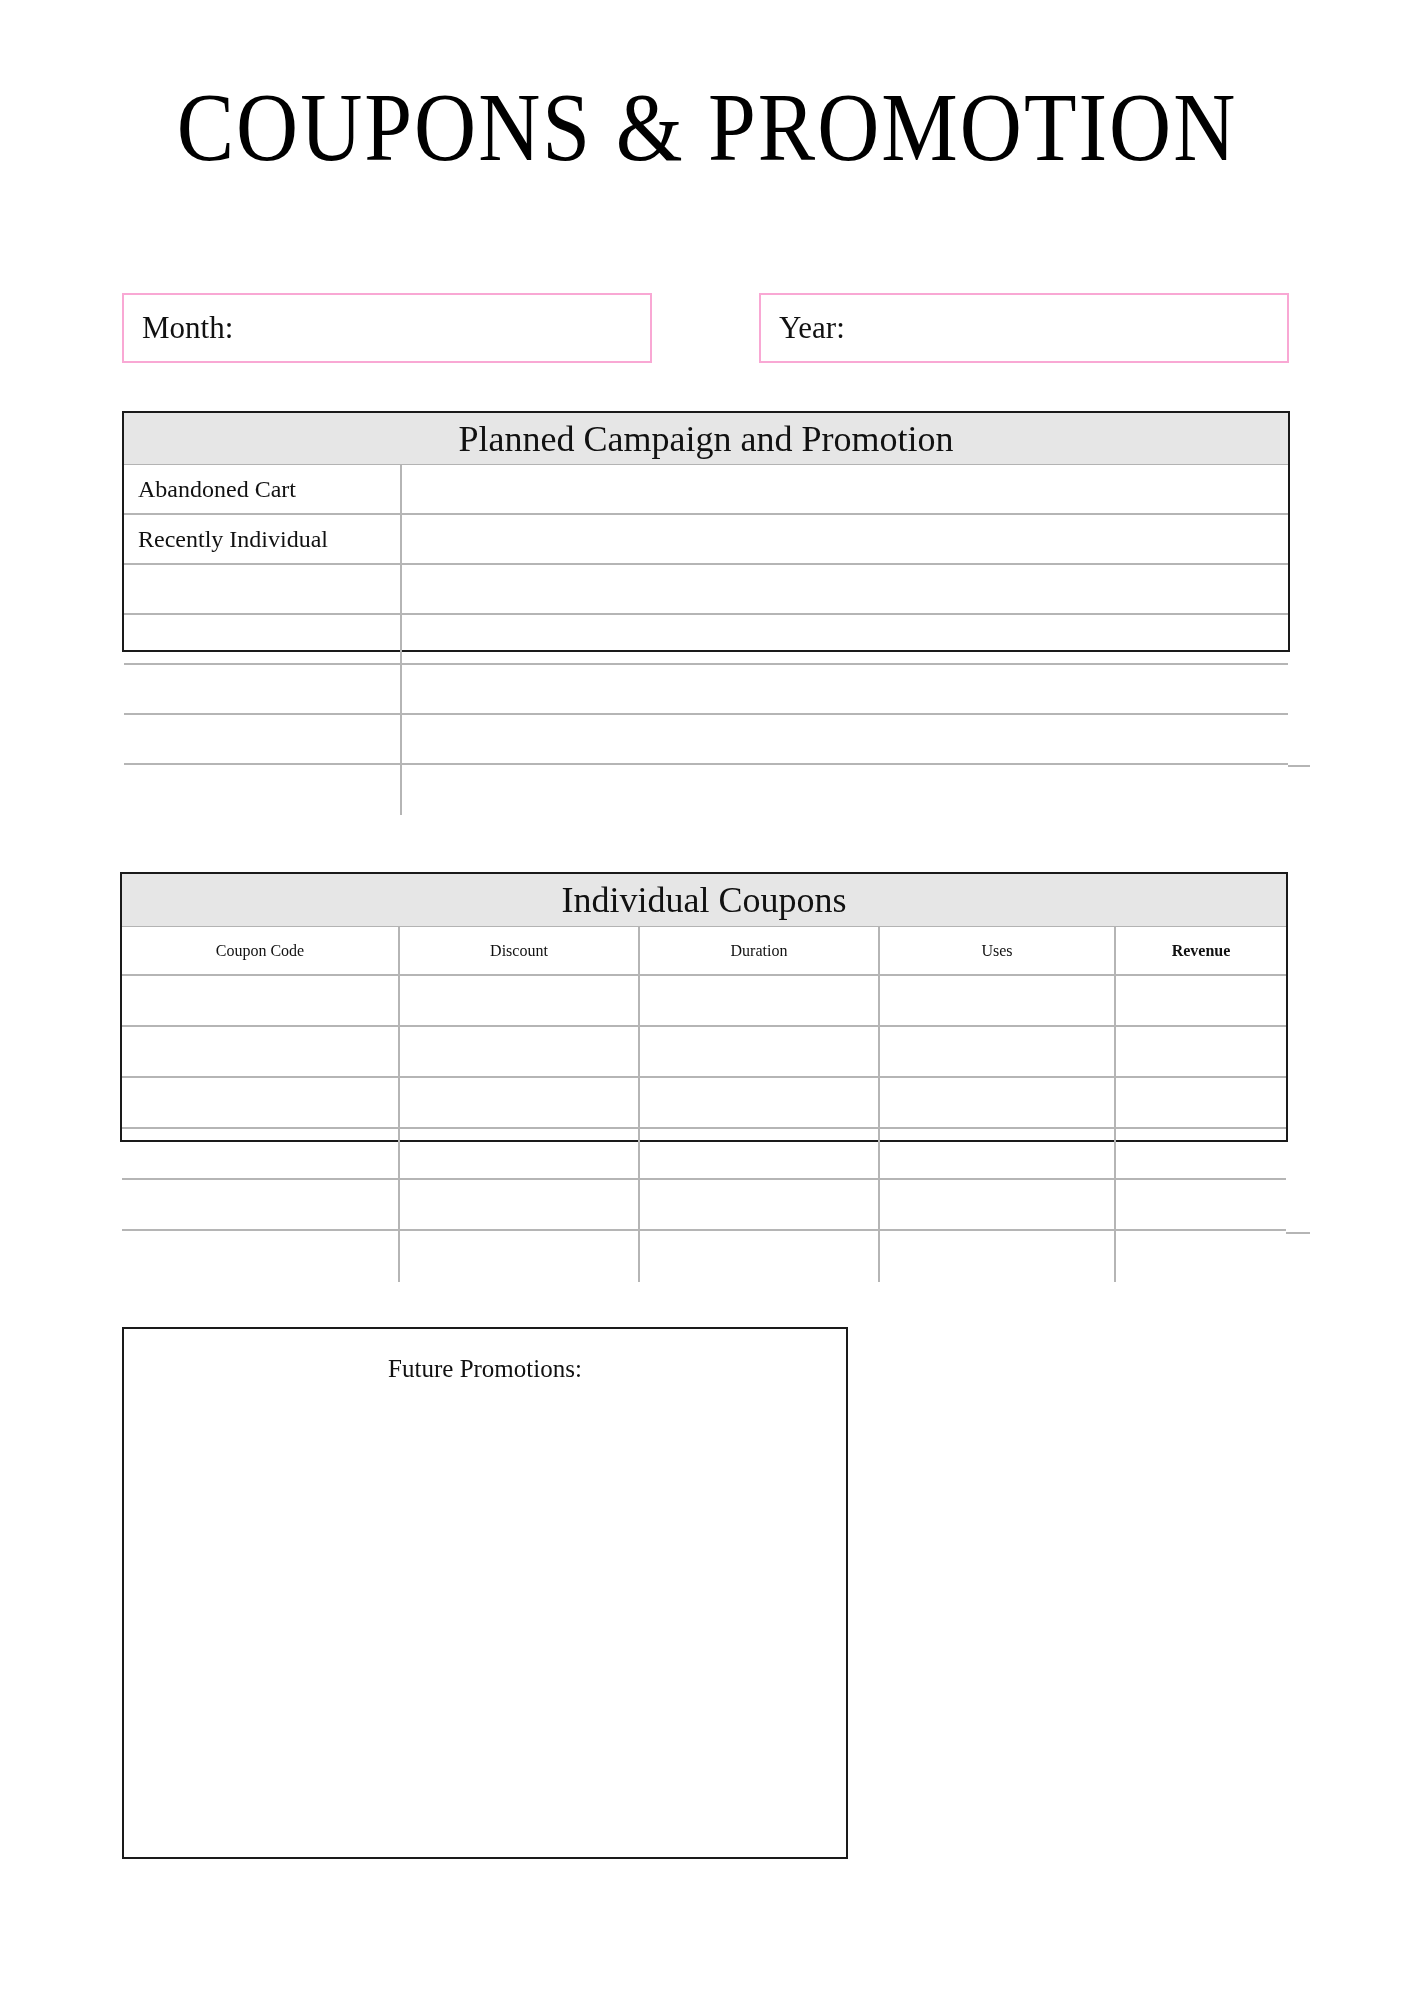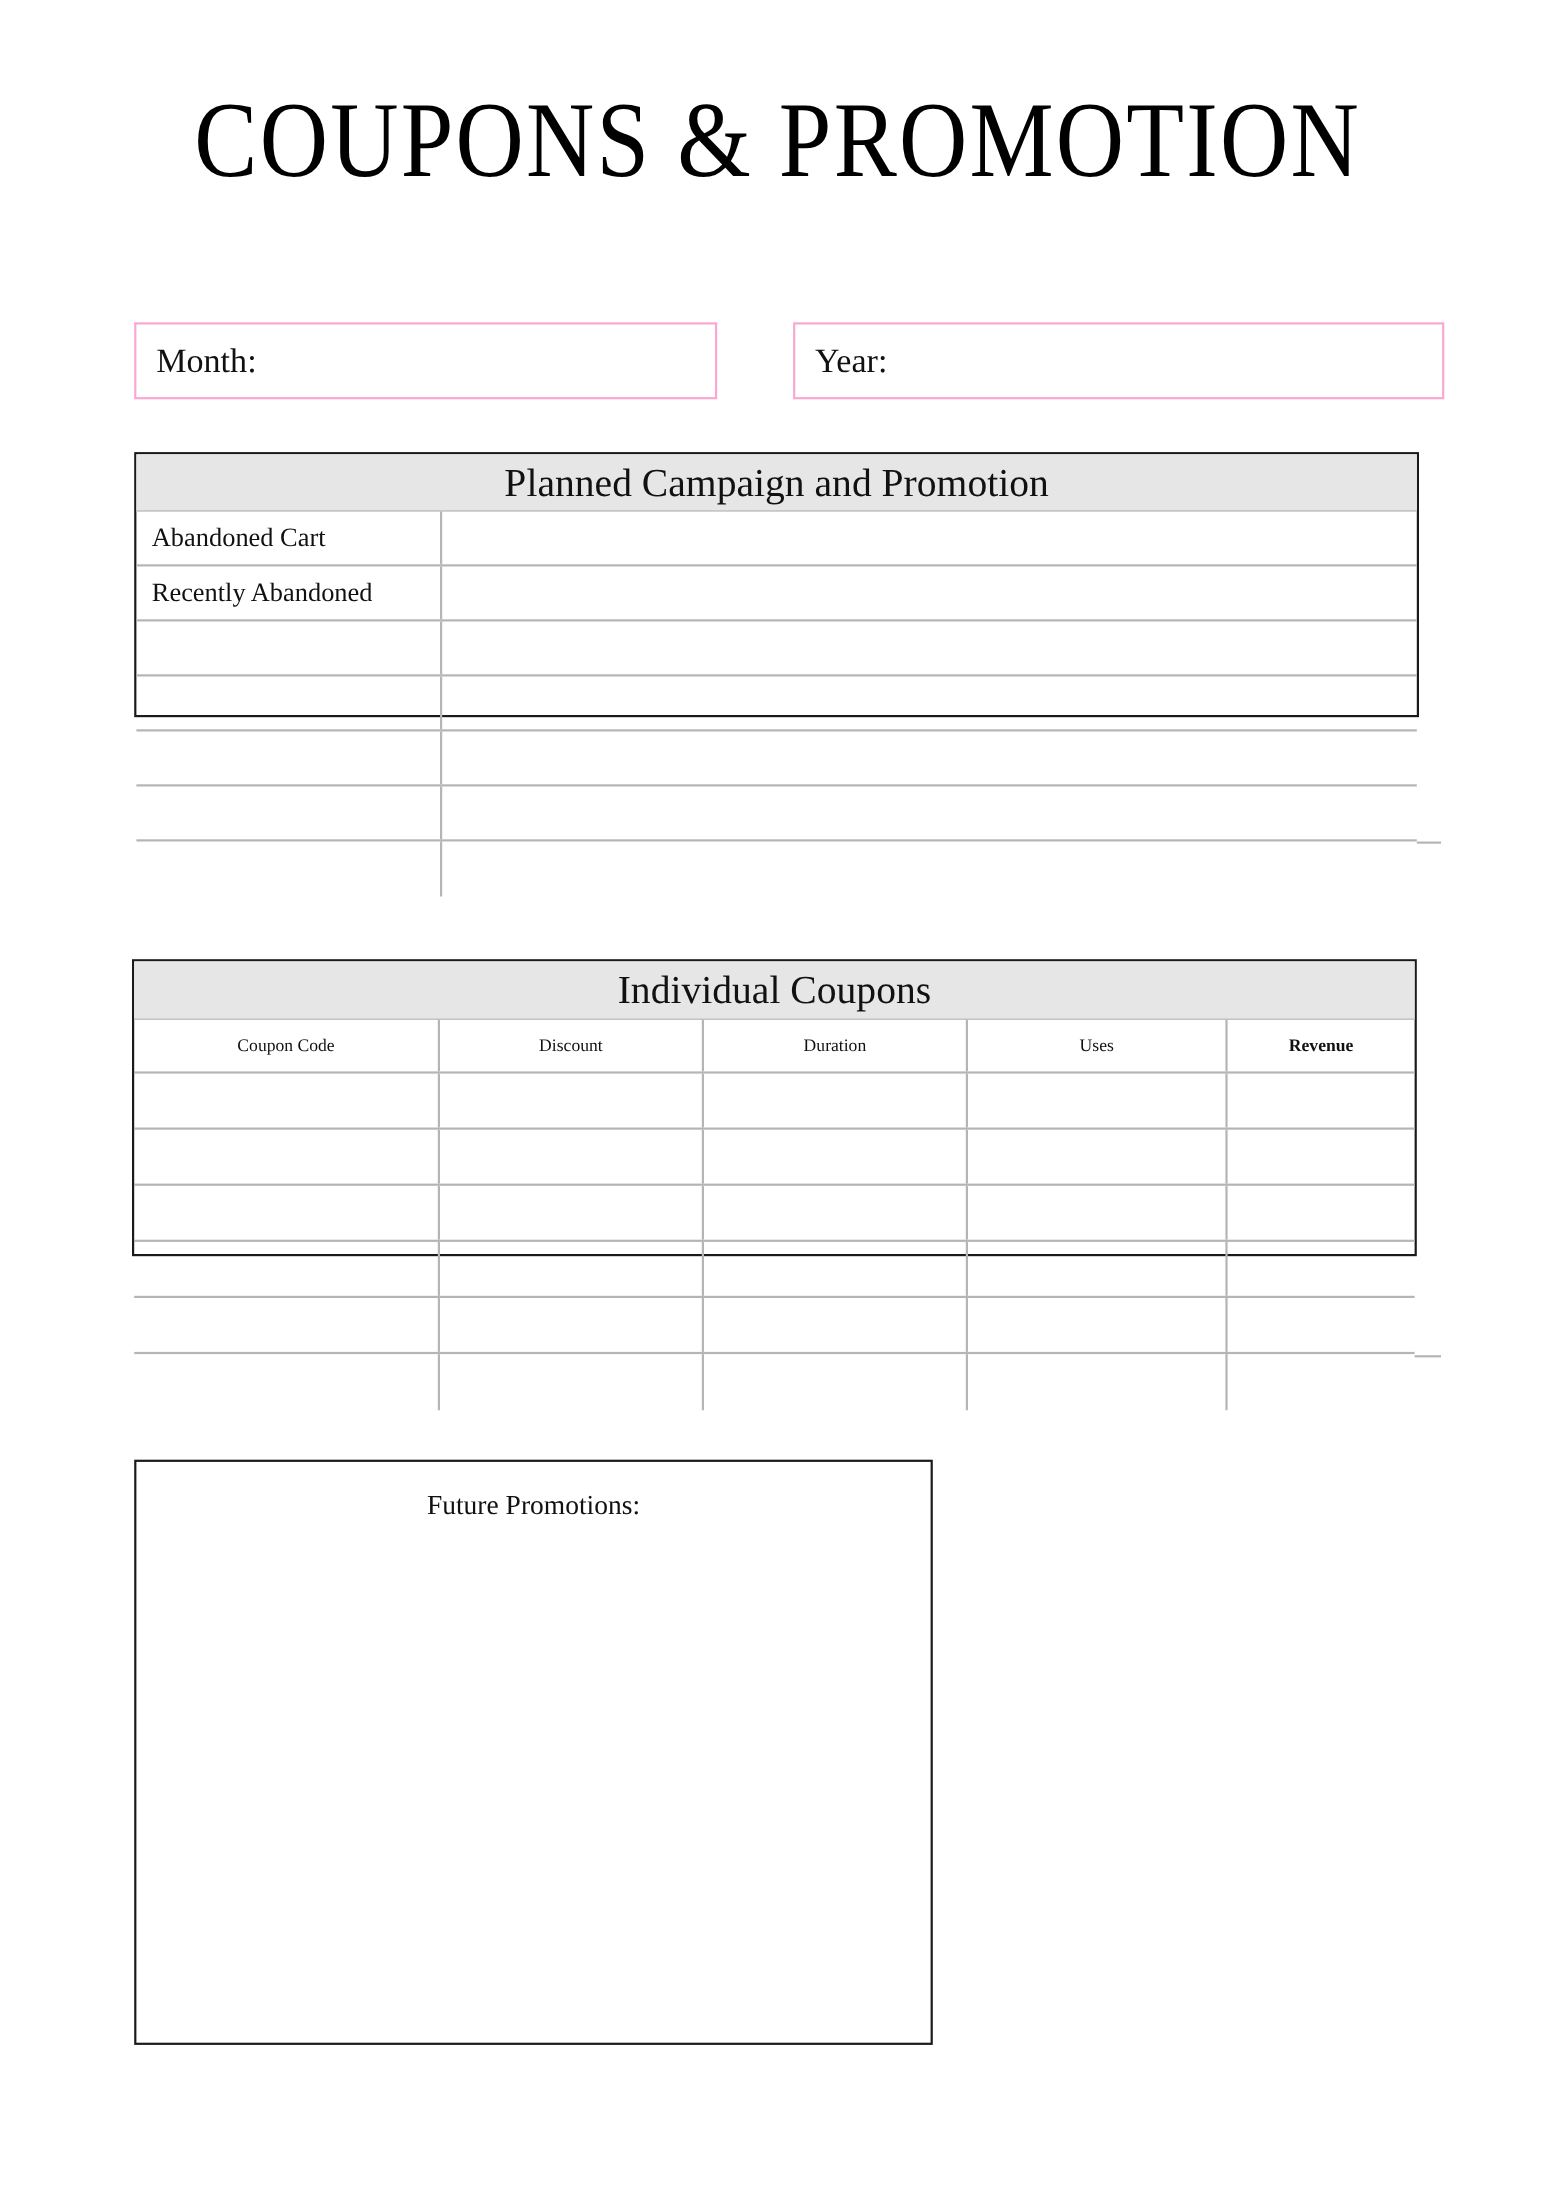--- a/index.html
+++ b/index.html
@@ -53,23 +53,23 @@
     font-size: 31px;
     color: #111111;
   }
   #month-box {
     left: 122px;
     top: 293px;
     width: 530px;
     height: 70px;
   }
   #year-box {
-    left: 721px;
+    left: 759px;
     top: 293px;
-    width: 592px;
+    width: 530px;
     height: 70px;
   }
 
   
   .sheet-table {
     position: absolute;
     box-sizing: border-box;
     border: 2px solid #1a1a1a;
     background: #ffffff;
   }
@@ -220,21 +220,21 @@
   </div>
 
   <div class="sheet-table" id="planned-table">
     <div class="tbl-banner">Planned Campaign and Promotion</div>
 
     <div class="tbl-row">
       <div class="tbl-cell label-col">Abandoned Cart</div>
       <div class="tbl-cell value-col last"></div>
     </div>
     <div class="tbl-row">
-      <div class="tbl-cell label-col">Recently Abandoned</div>
+      <div class="tbl-cell label-col">Recently Individual</div>
       <div class="tbl-cell value-col last"></div>
     </div>
     <div class="tbl-row">
       <div class="tbl-cell label-col"></div>
       <div class="tbl-cell value-col last"></div>
     </div>
     <div class="tbl-row">
       <div class="tbl-cell label-col"></div>
       <div class="tbl-cell value-col last"></div>
     </div>

